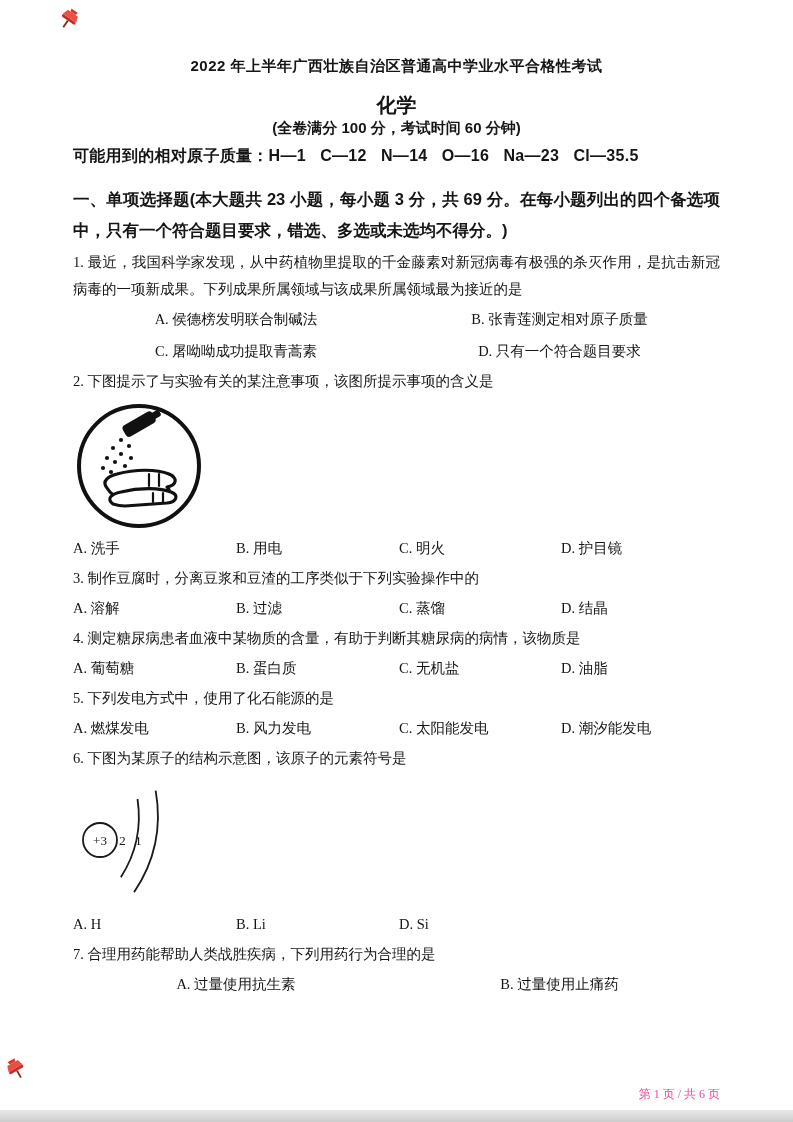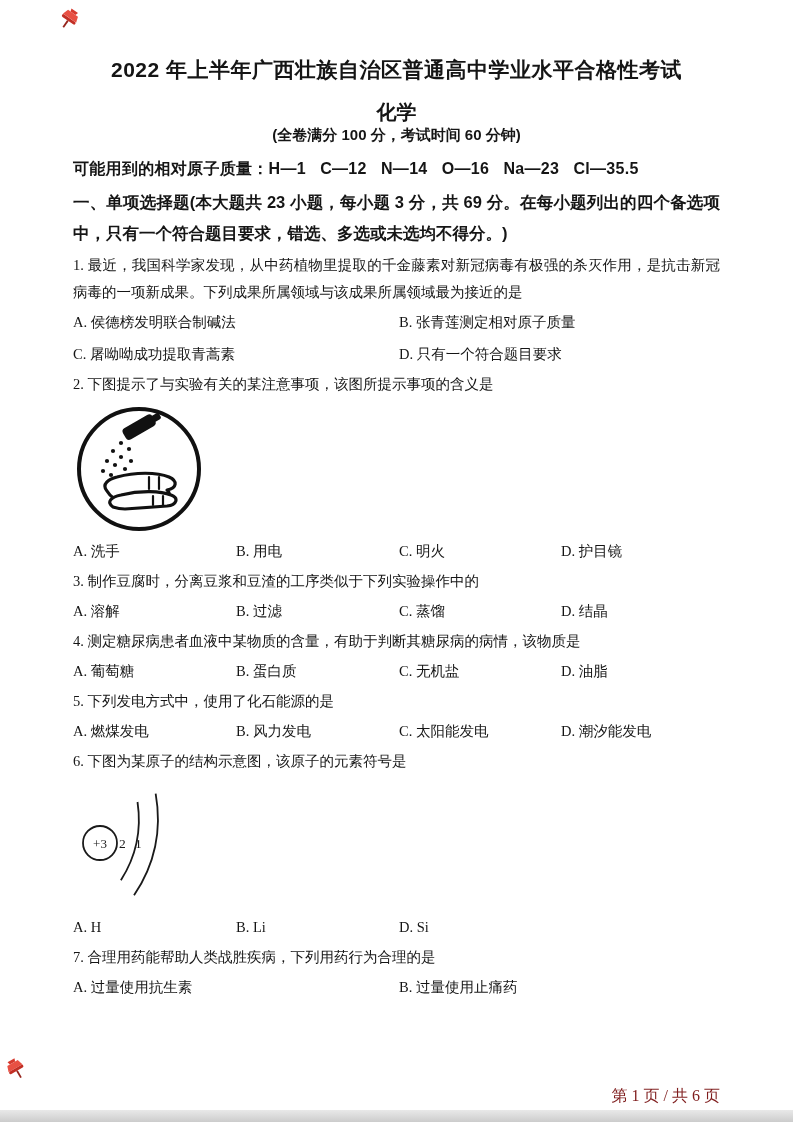--- a/index.html
+++ b/index.html
@@ -5,55 +5,55 @@
   * { margin:0; padding:0; box-sizing:border-box; }
   html,body { background:#ffffff; }
   body {
     width:793px; height:1122px; position:relative; overflow:hidden;
     font-family:"Liberation Serif","DejaVu Serif",serif; color:#151515;
   }
   .page { padding:56px 73px 0 73px; }
 
   .title {
     font-family:"Liberation Sans","DejaVu Sans",sans-serif;
-    font-size:21px; font-weight:700; text-align:center;
+    font-size:15px; font-weight:700; text-align:center;
     letter-spacing:0.5px; line-height:1.3;
   }
   .subject {
     font-family:"Liberation Sans","DejaVu Sans",sans-serif;
     font-size:20px; font-weight:700; text-align:center; margin-top:16px;
   }
   .meta {
     font-family:"Liberation Sans","DejaVu Sans",sans-serif;
     font-size:15px; font-weight:700; text-align:center; margin-top:0;
   }
   .masses {
     font-family:"Liberation Sans","DejaVu Sans",sans-serif;
-    font-size:16px; font-weight:700; margin-top:14px;
+    font-size:16px; font-weight:700; margin-top:8px;
     white-space:pre-wrap; letter-spacing:0.3px;
   }
   .section {
     font-family:"Liberation Sans","DejaVu Sans",sans-serif;
-    font-size:16.5px; font-weight:700; line-height:31px; margin-top:7px;
+    font-size:16.5px; font-weight:700; line-height:31px; margin-top:17px;
     text-align:justify;
   }
 
   .q { font-size:14.5px; line-height:27px; margin:3px 0 0; text-align:justify; }
   .opts { display:grid; font-size:14.5px; line-height:26px; margin:3px 0 4px; row-gap:6px; }
   .c4 { grid-template-columns:163px 163px 162px 1fr; }
-  .c2 { grid-template-columns:326px 1fr; }
+  .c2 { grid-template-columns:326px 1fr;text-align:center; }
 
   .fig-hand { margin:5px 0 2px 0; height:132px; }
   .fig-atom { margin:2px 0 0 0; height:134px; }
 
   .pin { position:absolute; width:26px; height:26px; }
   .pin-top { left:56px; top:6px; }
   .pin-bottom { left:3px; top:1056px; }
 
-  .footer { position:absolute; right:73px; top:1086px; font-size:16px; color:#7f1d1d;text-align:right; }
+  .footer { position:absolute; right:73px; top:1086px; font-size:12px; color:#ec4899;text-align:right; }
   .bottom-strip {
     position:absolute; left:0; bottom:0; width:100%; height:12px;
     background:linear-gradient(#e9e9e9,#cccccc);
   }
 </style>
 </head>
 <body>
 
 <div class="pin pin-top">
   <svg width="26" height="26" viewBox="0 0 26 26">

